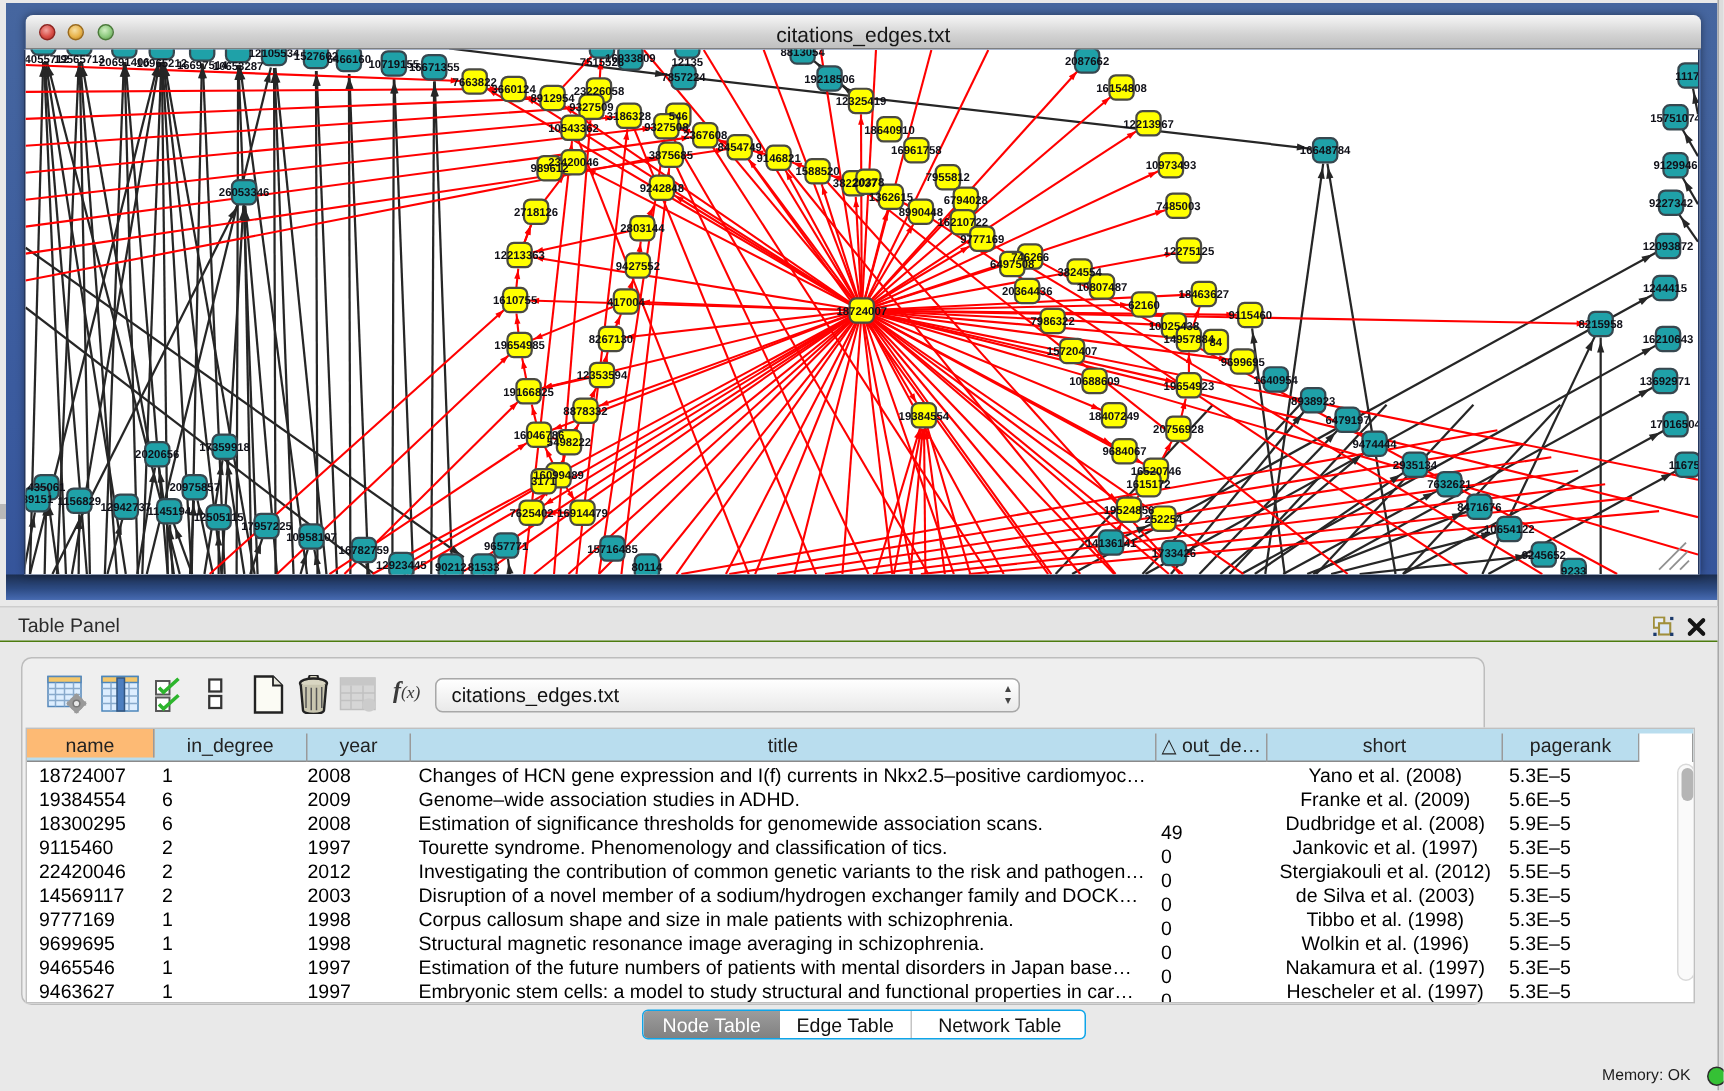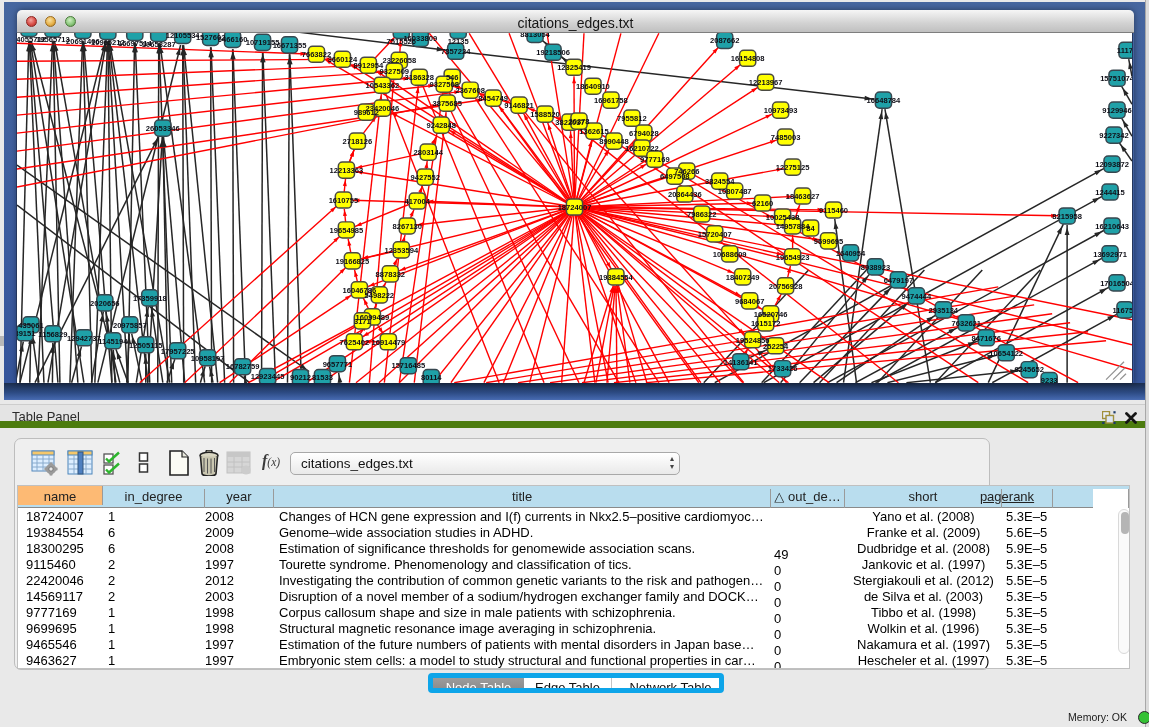--- a/index.html
+++ b/index.html
@@ -17,21 +17,21 @@
   background:linear-gradient(#f6f6f6, #d2d2d2 60%, #c0c0c0);
   border-bottom:1px solid #7e7e7e; }
 #titlebar .title { position:absolute; left:0; right:0; top:4.5px; text-align:center;
   font-size:14px; color:#161616; }
 .tl { position:absolute; top:5.5px; width:11px; height:11px; border-radius:50%; }
 #tl-r { left:8.7px; background:radial-gradient(circle at 3.8px 3.2px, #f2a5a0, #d94f48 55%, #a03028); border:1px solid #8e2420; }
 #tl-y { left:28.4px; background:radial-gradient(circle at 3.8px 3.2px, #f7dfa2, #e8b34b 55%, #b07c22); border:1px solid #9a6a1d; }
 #tl-g { left:48.2px; background:radial-gradient(circle at 3.8px 3.2px, #cfeec2, #8cc97e 55%, #5a8f48); border:1px solid #4a7a3a; }
 #tablepanel { position:absolute; left:0; top:404px; width:1149px; height:323px; }
 #tp-head { position:absolute; left:0; top:0; width:1145px; height:24px;
-  background:#e4e4e4; border-top:1px solid #cdcdcd; border-bottom:7px solid #4d7c0f; }
+  background:#e4e4e4; border-top:1px solid #cdcdcd; border-bottom:1px solid #4d7c0f; }
 #tp-head .t { position:absolute; left:12px; top:4px; font-size:13px; color:#2b2b2b; }
 #tp-float { position:absolute; left:1102px; top:6px; width:14px; height:13px; }
 #tp-x { position:absolute; left:1125px; top:7px; width:12px; height:12px; }
 #container { position:absolute; left:14px; top:34px; width:976px; height:232px;
   background:#efefef; border:1px solid #bdbdbd; border-radius:7px; }
 .tbico { position:absolute; top:11px; }
 #combo { position:absolute; left:275px; top:13px; width:390px; height:23px;
   background:linear-gradient(#ffffff,#f2f2f2 60%,#e9e9e9); border:1px solid #a8a8a8; border-radius:5px; font-size:13.5px;
   color:#111; line-height:21px; padding-left:10px; }
 #combo .step { position:absolute; right:5px; top:2px; font-size:8px; color:#444;
@@ -40,38 +40,38 @@
   background:#fff; border:1px solid #c0c0c0; overflow:hidden; }
 #ghead { position:absolute; left:0; top:0; width:1111px; height:22px;
   background:#b9ddee; border-bottom:1px solid #8a8a8a; font-size:13px; color:#222; }
 #ghead div { position:absolute; top:3px; text-align:center; border-right:1px solid #9a9a9a; height:19px; }
 #gh1 { left:0; width:85px; background:#fdba74; margin-top:-3px; padding-top:3px; }
 #gh2 { left:85px; width:102px; }
 #gh3 { left:187px; width:69px; }
 #gh4 { left:256px; width:497px; }
 #gh5 { left:753px; width:74px; }
 #gh6 { left:827px; width:157px; }
-#gh7 { left:944px; width:91px;text-decoration:underline; }
+#gh7 { left:984px; width:91px; }
 #gh8 { left:1075px; width:36px; border-right:none; background:#fff; }
 #grows { position:absolute; left:0; top:22px; width:1111px; }
 .tr { position:relative; height:16px; font-size:13px; color:#000; white-space:nowrap; }
 .tr div { position:absolute; top:1px; overflow:hidden; }
 .c1 { left:8px; width:76px; }
 .c2 { left:90px; width:95px; }
 .c3 { left:187px; width:66px; }
 .c4 { left:261px; width:490px; }
 .c5 { left:756px; width:70px;margin-top:38px; }
 .c6 { left:827px; width:157px; text-align:center; }
 .c7 { left:988px; width:86px; }
 #vscroll { position:absolute; left:1100px; top:23px; width:12px; height:145px;
   background:#fafafa; border:1px solid #d9d9d9; border-radius:6px; }
 #vthumb { position:absolute; left:1.5px; top:2px; width:8px; height:22px;
   background:#b5b5b5; border-radius:4px; }
 #tabs { position:absolute; left:428px; top:269px; width:296px; height:20px;
-  border:5px solid #0ea5e9; border-radius:4px; background:#fff; font-size:13px;
+  border:1px solid #0ea5e9; border-radius:4px; background:#fff; font-size:13px;
   overflow:hidden; }
 #tabs .seg { position:absolute; top:0; height:20px; line-height:19px; text-align:center; }
 #seg1 { left:0; width:91px; background:linear-gradient(#9c9c9c,#7e7e7e); color:#fff; }
 #seg2 { left:91px; width:88px; color:#111; border-right:1px solid #c4c4c4; }
 #seg3 { left:179px; width:117px; color:#111; }
 #status { position:absolute; left:0; top:700px; width:1149px; height:27px;margin-left:16px; }
 #mem { position:absolute; right:38px; top:11px; font-size:10.5px; color:#1b1b1b; }
 #memdot { position:absolute; right:14px; top:11px; width:13px; height:13px;
   border-radius:50%; background:#35c135; border:1px solid #2b2b2b; }
 </style></head>

